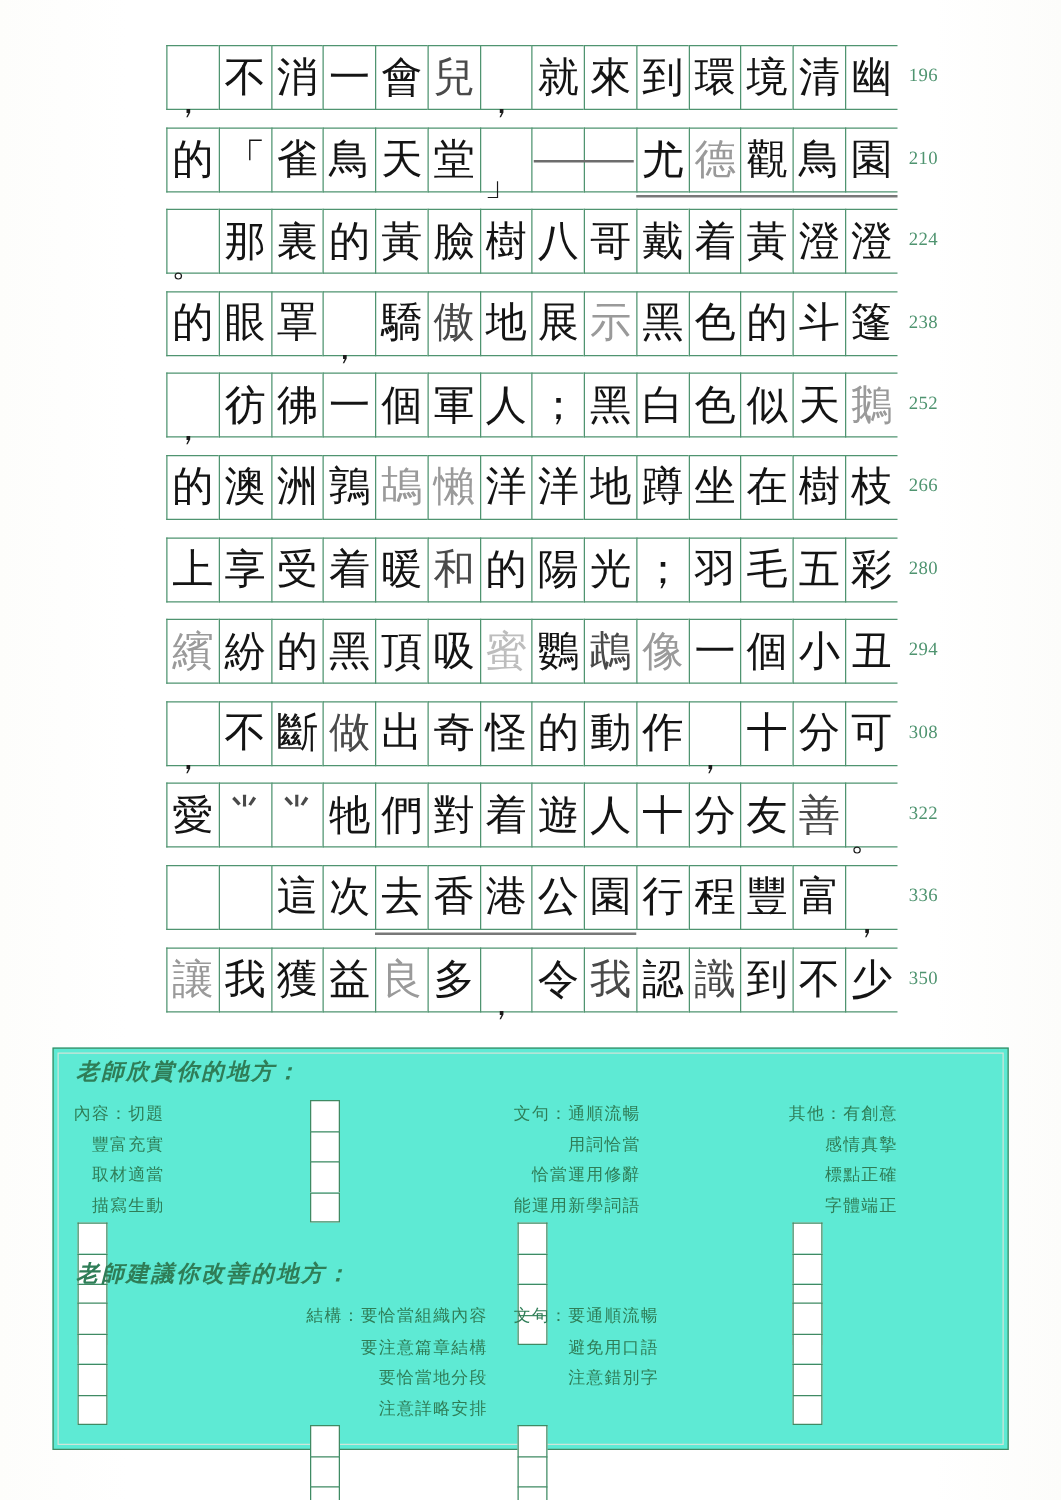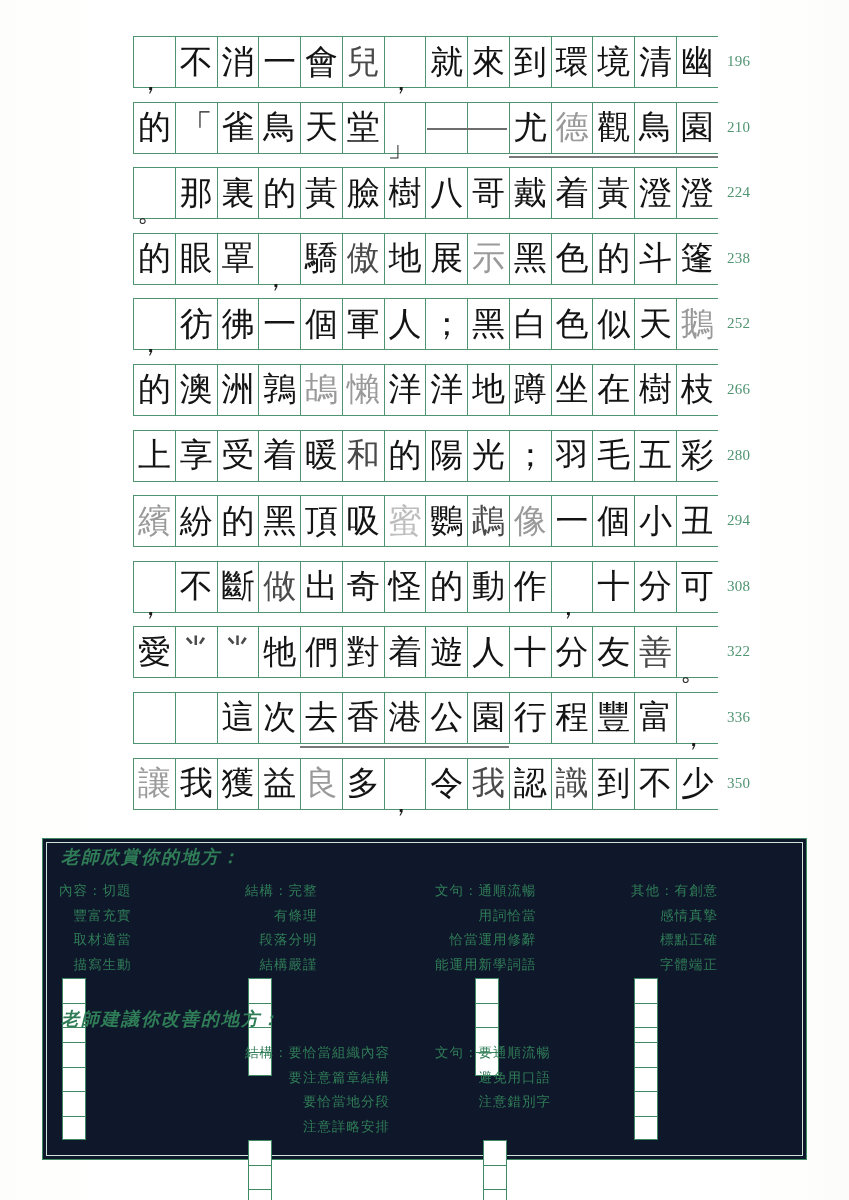--- a/index.html
+++ b/index.html
@@ -95,21 +95,21 @@
     color: #4f9470;
     letter-spacing: 0.3px;
   }
 
   
   .eval-box {
     position: absolute;
     left: 42px; top: 838px;
     width: 765px; height: 322px;
     border: 1.6px solid #3f8a63;
-    background: #0f172a;
+    background: #5eead4;
   }
   .eval-inner {
     position:absolute; inset:3px;
     border: 1px solid #cfe4d8;
   }
   .eval-section { position: absolute; left: 0; width: 100%; }
   .eval-section.s1 { top: 6px; }
   .eval-section.s2 { top: 168px; }
 
   .eval-title {
@@ -126,21 +126,21 @@
 
   .cat-row {
     position: absolute;
     top: 34px;
     display: flex;
     align-items: flex-start;
     flex-direction: column;
   }
   .cat-c0 { left: 16px; }
   .cat-c1 { left: 202px; }
-  .cat-c2 { left: 392px; align-items: center; }
+  .cat-c2 { left: 368px; }
   .cat-c3 { left: 588px; }
 
   .cat-labels {
     display: flex;
     flex-direction: column;
     align-items: flex-end;
     font-family: "Liberation Serif", "DejaVu Serif", serif;
     font-size: 13.5px;
     color: #2f7d57;
     letter-spacing: 1px;
@@ -723,26 +723,20 @@
             <div class="lbl">描寫生動</div>
           </div>
           <div class="check-col">
             <div class="check-box"></div>
             <div class="check-box"></div>
             <div class="check-box"></div>
             <div class="check-box"></div>
           </div>
         </div>
         <div class="cat-row cat-c1">
-          <div class="cat-labels">
-            <div class="lbl first">結構：完整</div>
-            <div class="lbl">有條理</div>
-            <div class="lbl">段落分明</div>
-            <div class="lbl">結構嚴謹</div>
-          </div>
           <div class="check-col">
             <div class="check-box"></div>
             <div class="check-box"></div>
             <div class="check-box"></div>
             <div class="check-box"></div>
           </div>
         </div>
         <div class="cat-row cat-c2">
           <div class="cat-labels">
             <div class="lbl first">文句：通順流暢</div>

